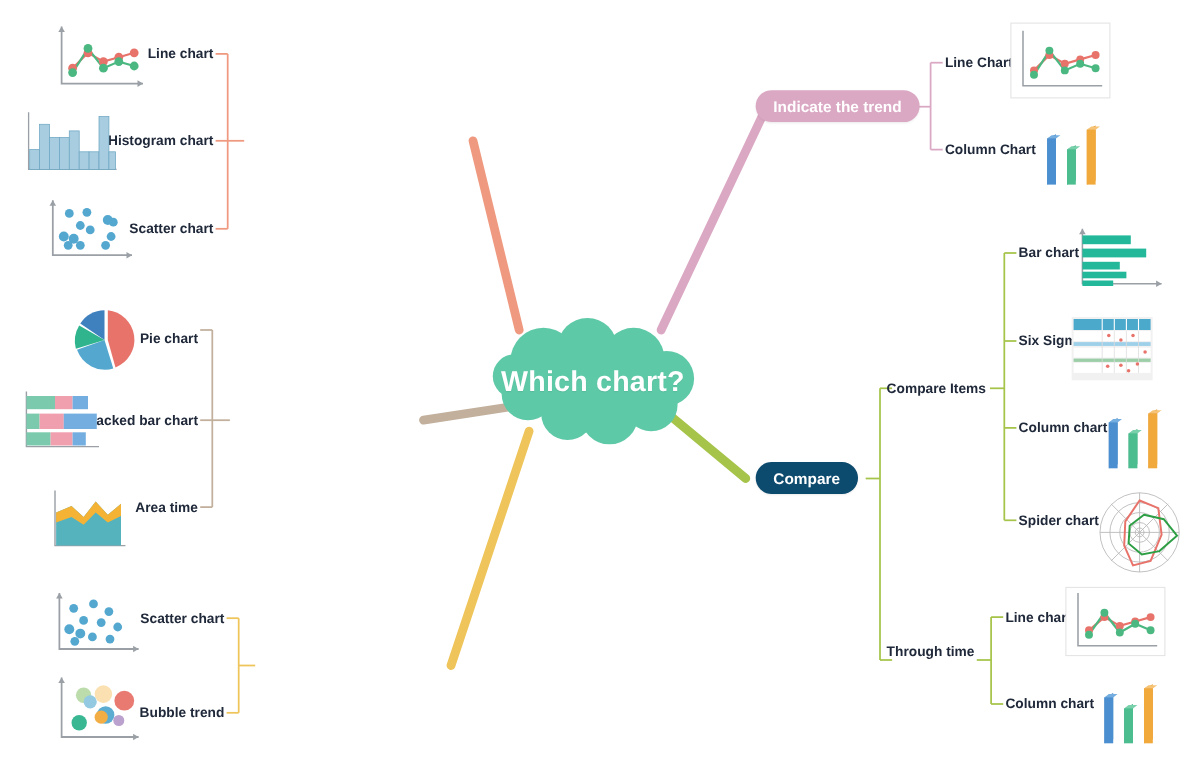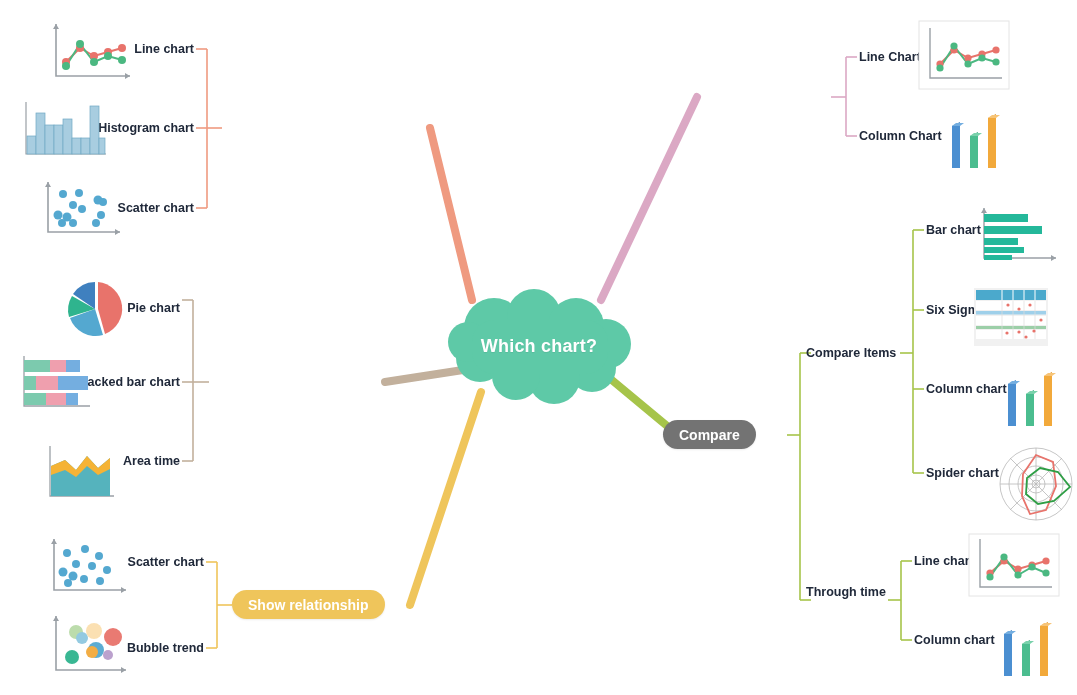--- a/index.html
+++ b/index.html
@@ -15,21 +15,21 @@
     background: #ffffff;
     overflow: hidden;
   }
   #wires { position: absolute; inset: 0; width: 1077px; height: 695px; }
 
   
   .cloud-wrap { position: absolute; left: 442px; top: 288px; width: 194px; height: 116px; }
   .cloud-label {
     position: absolute; inset: 0;
     display: flex; align-items: center; justify-content: center;
-    color: #ffffff; font-size: 18px; font-weight: bold;
+    color: #ffffff; font-size: 26px; font-weight: bold;
     letter-spacing: .2px; pointer-events: none;
     text-shadow: 0 1px 1px rgba(0,0,0,.07);
   }
 
   
   .pill {
     position: absolute;
     display: flex; align-items: center; justify-content: center;
     border-radius: 999px;
     color: #ffffff;
@@ -121,24 +121,24 @@
         <circle cx="38" cy="70" r="24"></circle>
         <circle cx="26" cy="54" r="20"></circle>
         <rect x="30" y="32" width="136" height="54" rx="22"></rect>
       </g>
     </svg>
     <div class="cloud-label">Which chart?</div>
   </div>
 
 
 
-  <div class="pill lvl1" style="left:232px; top:590px; background:#efc55b;">Show relationship</div>
-
-
-  <div class="pill lvl1" style="left:663px; top:420px; background:#737373;">Compare</div>
+
+  <div class="pill lvl1" style="left:687px; top:82px; background:#dba8c4;">Indicate the trend</div>
+
+  <div class="pill lvl1" style="left:687px; top:420px; background:#0c4a6e;">Compare</div>
 
   <div class="leaf r" style="left:36px; top:43px; width:158px;">Line chart</div>
   <div class="leaf r" style="left:36px; top:122px; width:158px;">Histogram chart</div>
   <div class="leaf r" style="left:36px; top:202px; width:158px;">Scatter chart</div>
 
   <div class="leaf r" style="left:22px; top:294px; width:158px;margin-top:8px;">Pie chart</div>
   <div class="leaf r" style="left:22px; top:376px; width:158px;">Stacked bar chart</div>
   <div class="leaf r" style="left:22px; top:455px; width:158px;">Area time</div>
 
   <div class="leaf r" style="left:46px; top:556px; width:158px;">Scatter chart</div>

